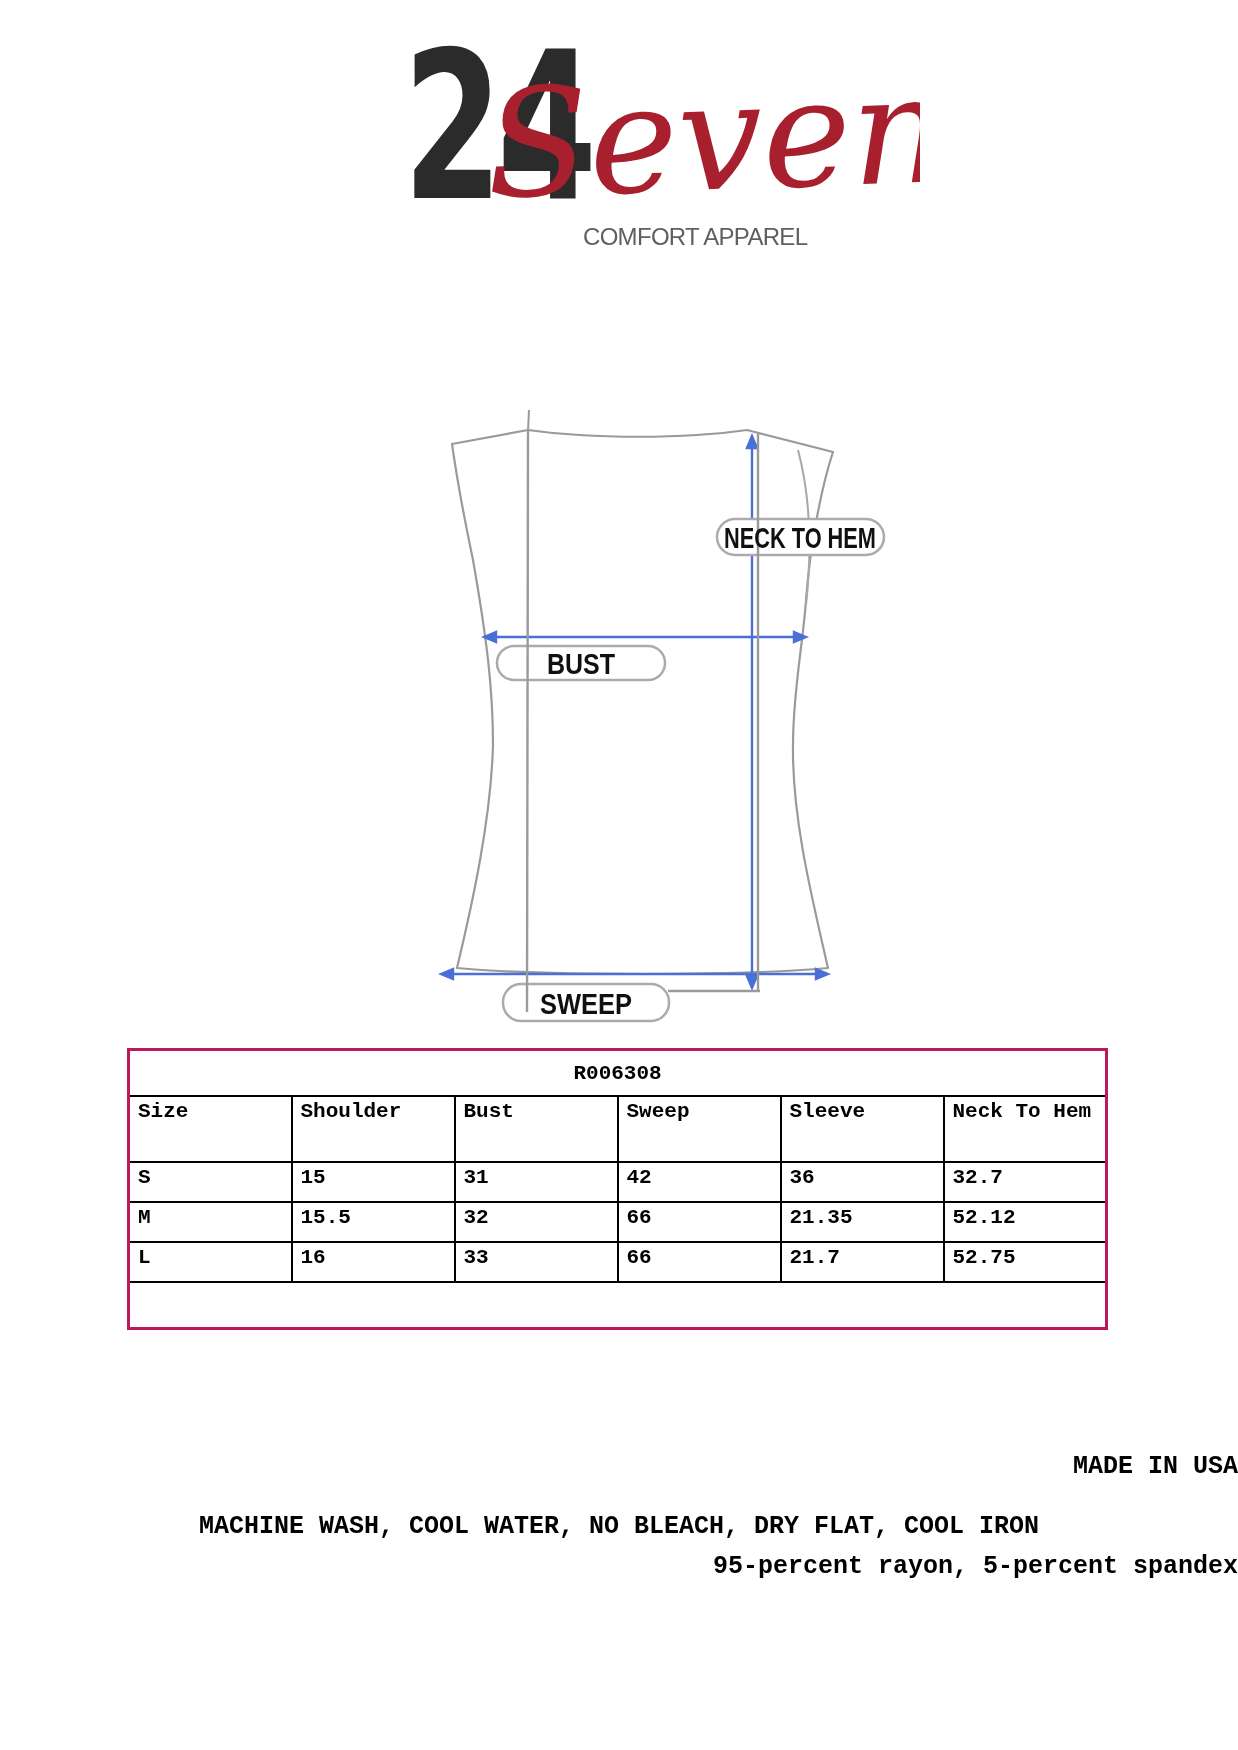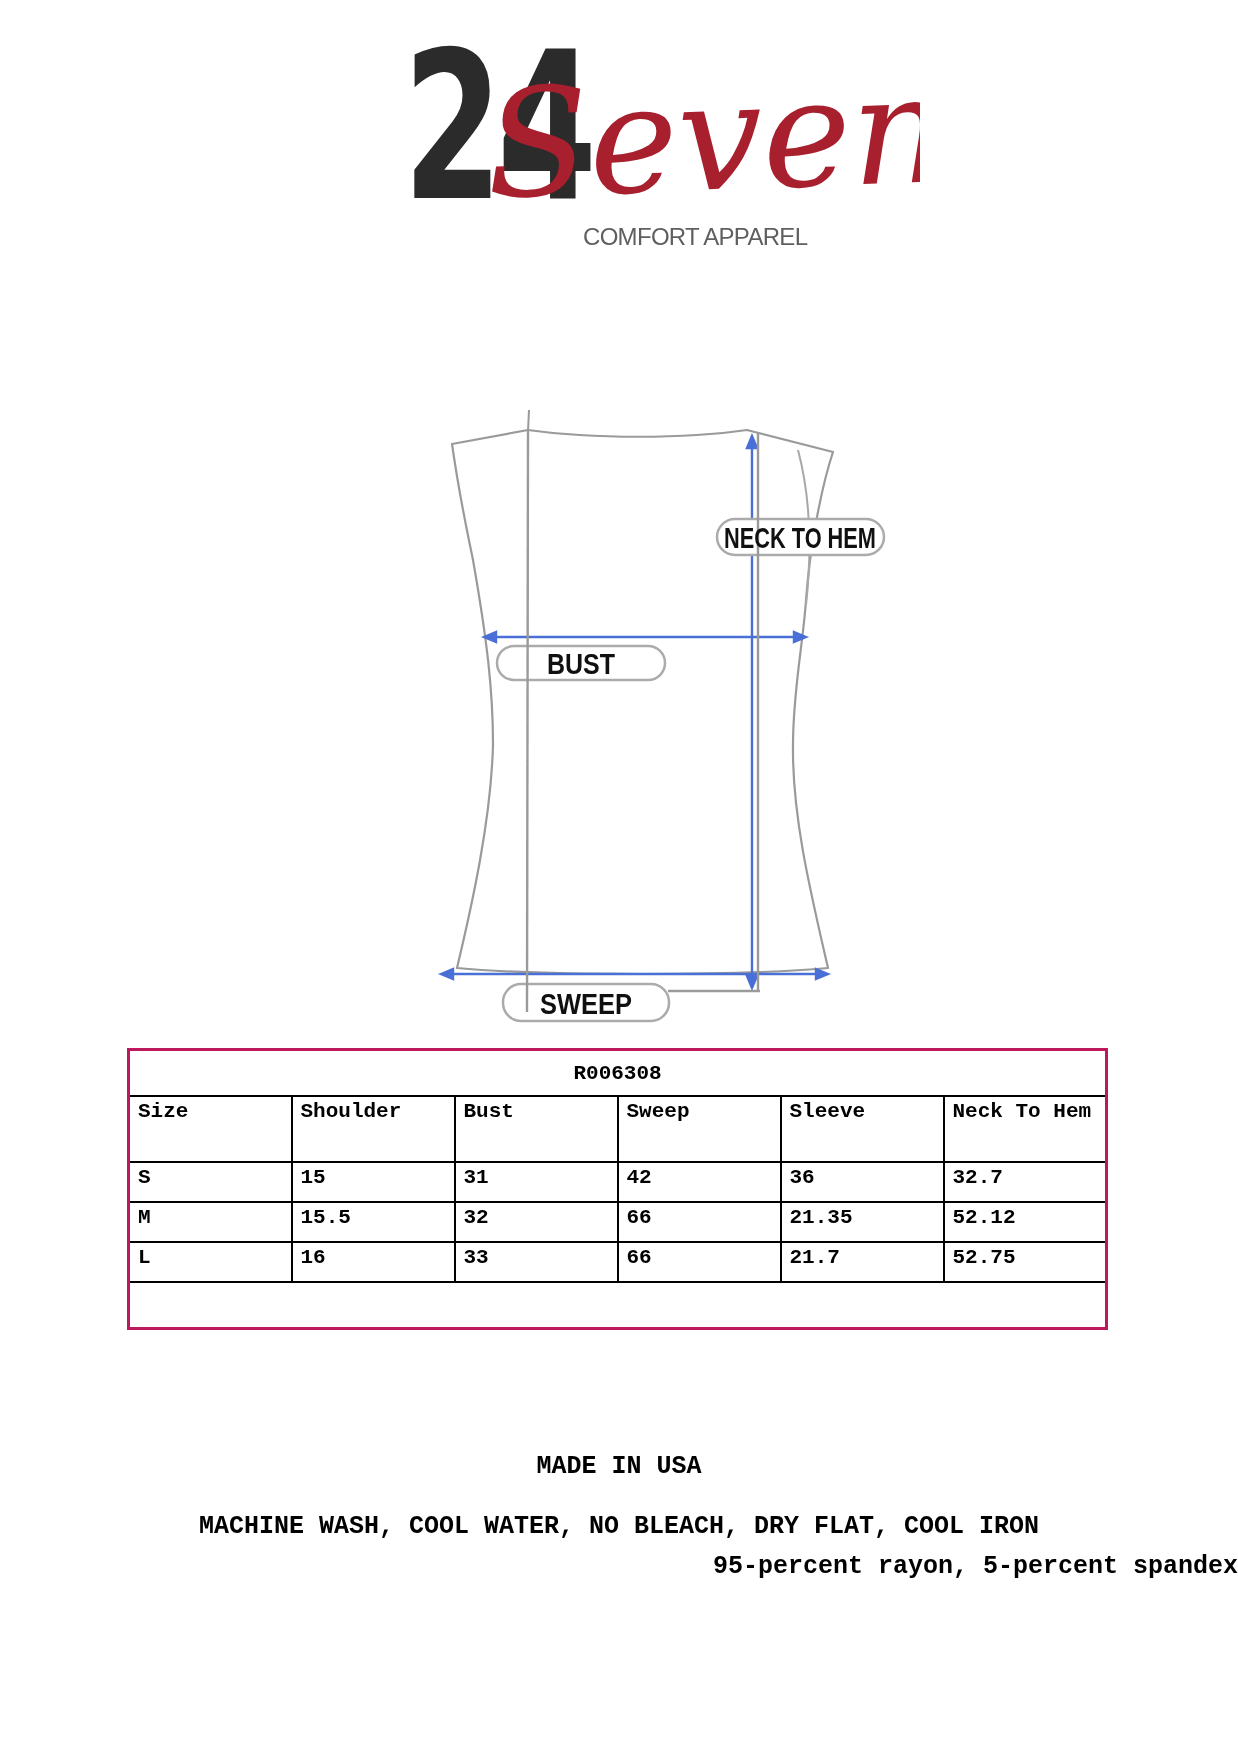--- a/index.html
+++ b/index.html
@@ -28,21 +28,21 @@
   table.size-table tr.data-row td{height:32px;}
   table.size-table tr.empty-row td{height:38px;}
   col.c0{width:163px;}
   col.cn{width:163px;}
   
   .footer-line{
     position:absolute;left:0;width:1238px;text-align:center;
     font-family:"Liberation Mono",monospace;font-weight:bold;font-size:25px;
     white-space:nowrap;
   }
-  #footer-1{top:1452px;}
+  #footer-1{top:1452px;text-align:right;}
   #footer-2{top:1512px;}
   #footer-3{top:1552px;text-align:right;}
 </style>
 </head>
 <body>
 
 <svg id="logo-svg" class="abs" width="560" height="250" viewBox="0 0 560 250">
   <g transform="translate(43,173) scale(0.7,1)">
     <text x="0" y="0" font-family="DejaVu Sans, sans-serif" font-weight="bold" font-size="205" letter-spacing="-8" fill="#2b2b2b">24</text>
   </g>

